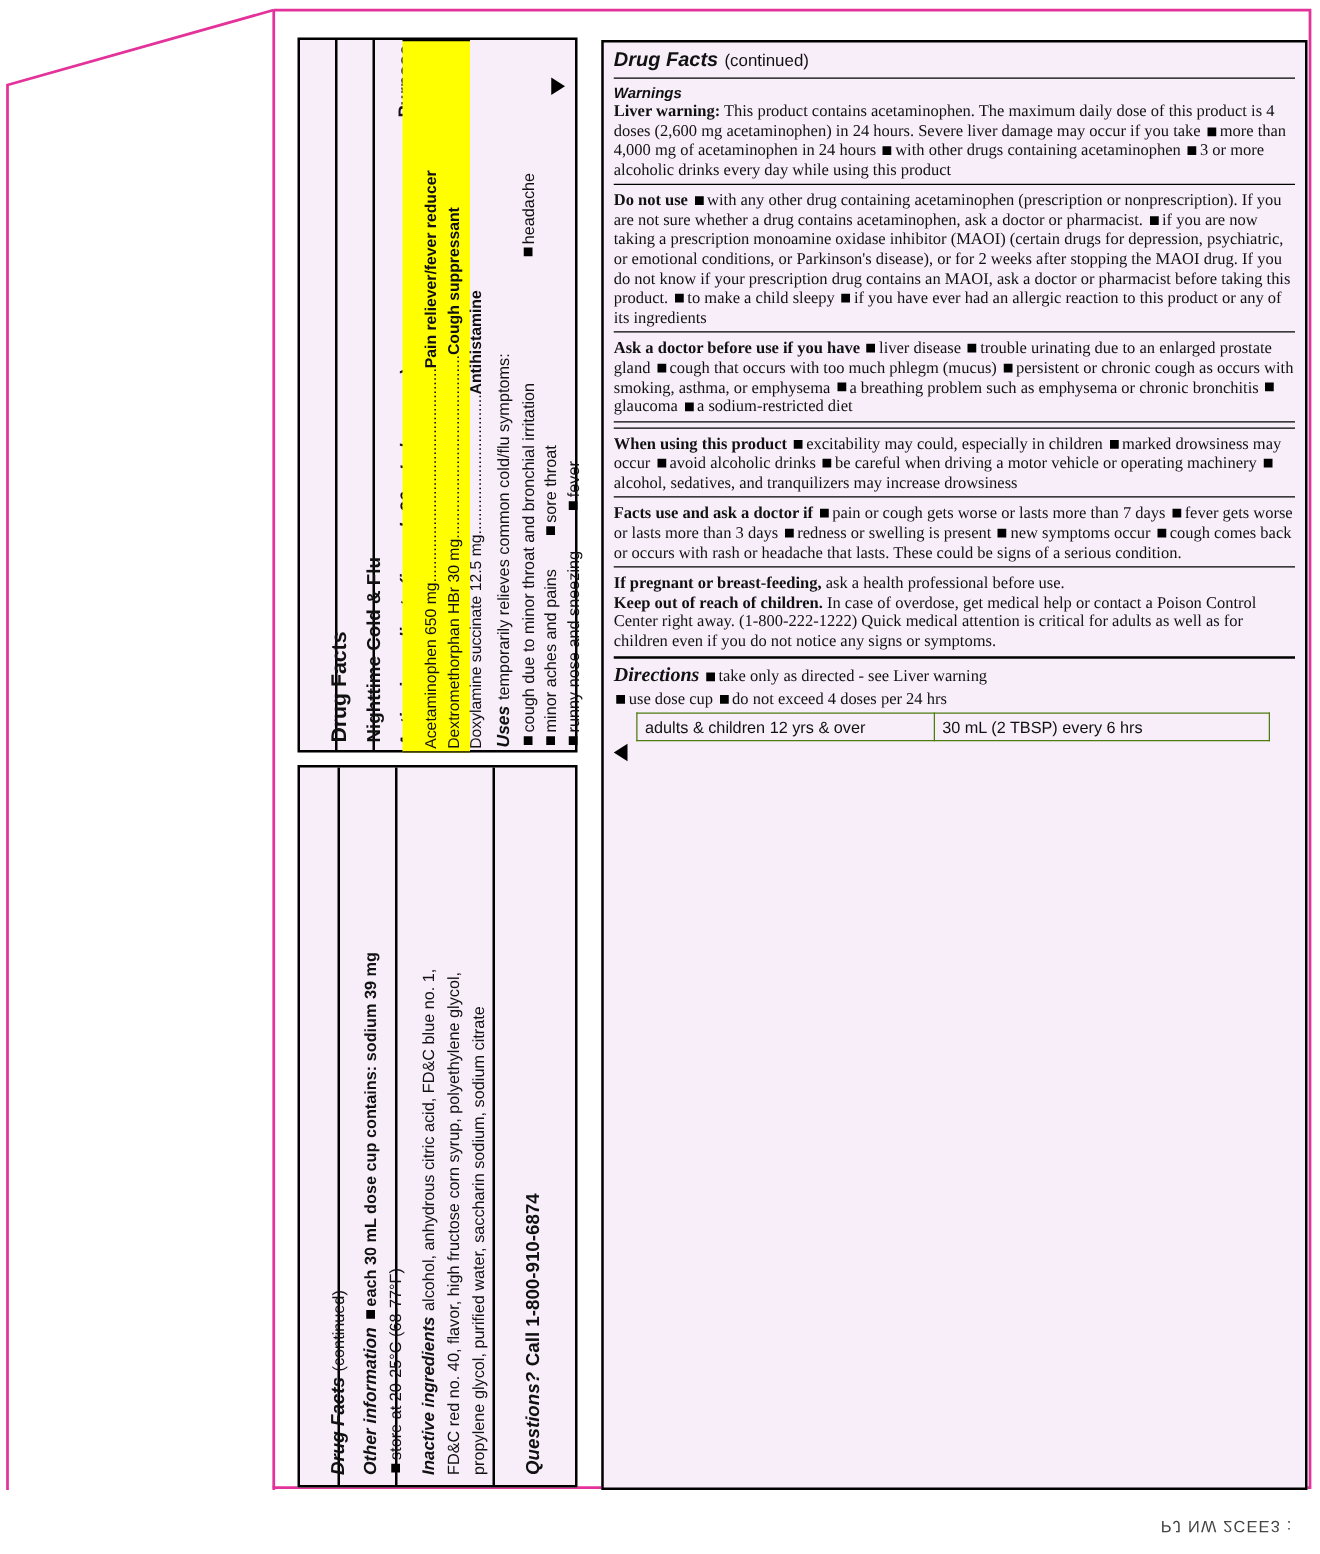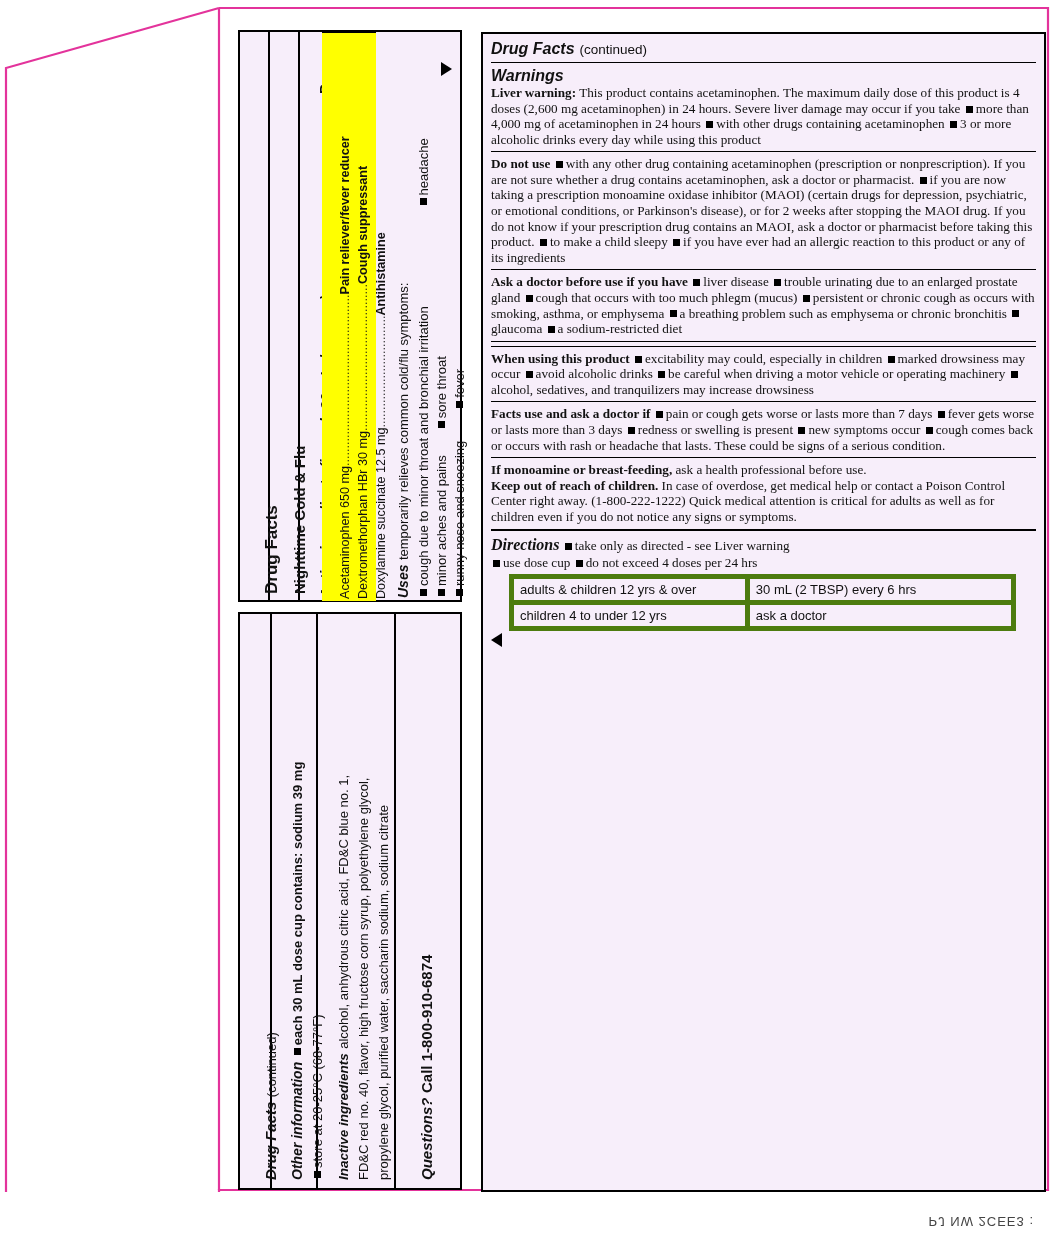--- a/index.html
+++ b/index.html
@@ -20,21 +20,21 @@
   .right-panel{position:absolute;left:481px;top:32px;width:565px;height:1160px;border:2px solid #000;background:#f7eefa;box-sizing:border-box;padding:6px 8px 4px 8px;}
   .right-panel .rule{border-top:1px solid #000;margin:4px 0 4px 0;}
   .right-panel .rule-thick{border-top:2px solid #000;margin:5px 0 5px 0;}
   .it{font-style:italic;font-weight:bold;}
   .p{font-size:13.2px;line-height:1.18;margin:0 0 0 0;font-family:Liberation Serif, serif;}
   .p b{font-weight:bold;}
   .sq{display:inline-block;width:7px;height:7px;background:#000;margin:0 3px 1px 2px;vertical-align:middle;}
 
   
   table.dose{border-collapse:collapse;width:93%;margin:3px 0 2px 18px;font-size:13px;}
-  table.dose td{border:5px solid #4d7c0f;padding:3px 6px;}
+  table.dose td{border:1px solid #4d7c0f;padding:3px 6px;}
   table.dose td.r{width:47%;}
 
   .tri-right{width:0;height:0;border-top:7px solid transparent;border-bottom:7px solid transparent;border-left:11px solid #000;}
   .tri-left{width:0;height:0;border-top:7px solid transparent;border-bottom:7px solid transparent;border-right:11px solid #000;}
 
   .footer-code{position:absolute;right:22px;bottom:14px;font-size:13px;letter-spacing:1px;color:#444;transform:scaleY(-1);}
 
   .yellow{background:#ffff00;}
   .dotline{white-space:nowrap;}
 </style>
@@ -157,21 +157,21 @@
 </div>
 
 <div class="right-panel">
 
   <div style="display:flex;align-items:baseline;gap:5px;">
     <span class="it" style="font-size:16px;">Drug Facts</span>
     <span style="font-size:13.5px;">(continued)</span>
   </div>
   <div class="rule"></div>
 
-  <div class="it" style="font-size:16px;">Warnings</div>
+  <div class="it" style="font-size:12px;">Warnings</div>
 
   <p class="p">
     <b>Liver warning:</b>
     <span>This product contains acetaminophen. The maximum daily dose of this product is 4 doses (2,600 mg acetaminophen) in 24 hours. Severe liver damage may occur if you take</span>
     <span class="sq"></span><span>more than 4,000 mg of acetaminophen in 24 hours</span>
     <span class="sq"></span><span>with other drugs containing acetaminophen</span>
     <span class="sq"></span><span>3 or more alcoholic drinks every day while using this product</span>
   </p>
 
 
@@ -219,21 +219,21 @@
     <span class="sq"></span><span>pain or cough gets worse or lasts more than 7 days</span>
     <span class="sq"></span><span>fever gets worse or lasts more than 3 days</span>
     <span class="sq"></span><span>redness or swelling is present</span>
     <span class="sq"></span><span>new symptoms occur</span>
     <span class="sq"></span><span>cough comes back or occurs with rash or headache that lasts. These could be signs of a serious condition.</span>
   </p>
 
   <div class="rule"></div>
 
   <p class="p">
-    <b>If monoamine or breast-feeding,</b>
+    <b>If pregnant or breast-feeding,</b>
     <span>ask a health professional before use.</span>
   </p>
   <p class="p">
     <b>Keep out of reach of children.</b>
     <span>In case of overdose, get medical help or contact a Poison Control Center right away. (1-800-222-1222) Quick medical attention is critical for adults as well as for children even if you do not notice any signs or symptoms.</span>
   </p>
 
   <div class="rule-thick"></div>
 
   <p class="p">
@@ -242,24 +242,20 @@
     <span class="sq"></span><span>use dose cup</span>
     <span class="sq"></span><span>do not exceed 4 doses per 24 hrs</span>
   </p>
 
   <table class="dose">
     <tbody>
         <tr>
       <td class="r">adults &amp; children 12 yrs &amp; over</td>
       <td>30 mL (2 TBSP) every 6 hrs</td>
     </tr>
-    <tr>
-      <td class="r">children 4 to under 12 yrs</td>
-      <td>ask a doctor</td>
-    </tr>
   </tbody>
     </table>
 
 
   <div style="margin-top:2px;">
       <div class="tri-left"></div>
     </div>
 </div>
 
 <div class="footer-code">PJ NW 2CEE3 :</div>

